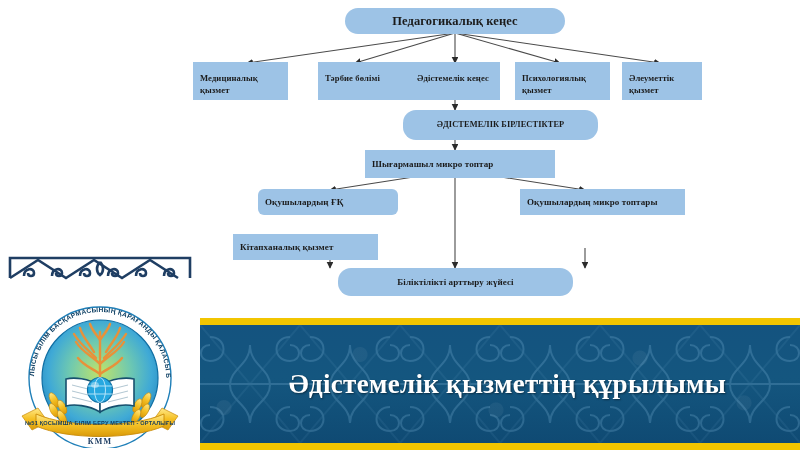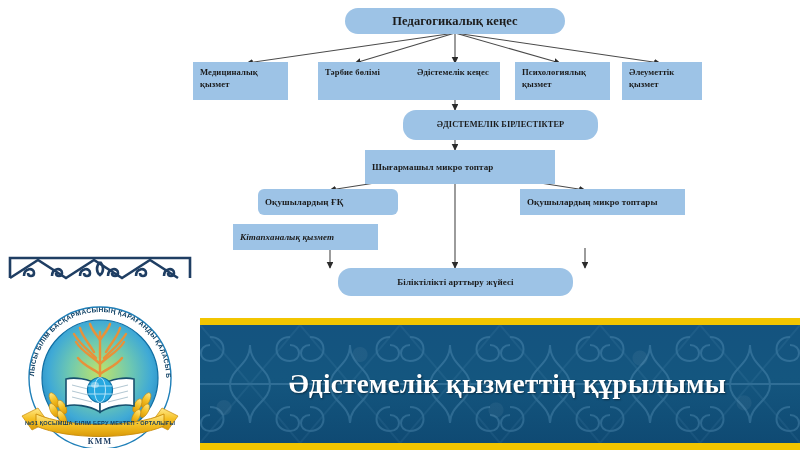--- a/index.html
+++ b/index.html
@@ -22,21 +22,21 @@
     width: 800px; height: 320px;
     pointer-events: none;
   }
   .node {
     position: absolute;
     background: #9dc3e6;
     color: #1b1b1b;
     font-weight: bold;
     display: flex;
     align-items: flex-start;
-    padding: 5px 7px;
+    padding: 11px 7px;
     line-height: 1.35;
     letter-spacing: .1px;
   }
   .node.center { align-items: center; justify-content: center; text-align: center; padding: 4px 6px; border-radius: 13px; }
   .node.vcenter { align-items: center; }
 
   
   #bottom-band {
     position: absolute;
     left: 0; top: 318px;
@@ -142,33 +142,33 @@
   </div>
 
   <div class="node" style="left:515px; top:62px; width:95px; height:38px; font-size:8.6px;">
     <span>Психологиялық қызмет</span>
   </div>
 
   <div class="node center" style="left:365px; top:110px; width:195px; height:30px; font-size:8.4px;margin-left:38px;">
     <span>ӘДІСТЕМЕЛІК БІРЛЕСТІКТЕР</span>
   </div>
 
-  <div class="node vcenter" style="left:365px; top:150px; width:190px; height:34px; font-size:9px;">
+  <div class="node vcenter" style="left:365px; top:150px; width:190px; height:28px; font-size:9px;">
     <span>Шығармашыл микро топтар</span>
   </div>
 
   <div class="node vcenter" style="left:258px; top:189px; width:140px; height:26px; font-size:9px;border-radius:6px;">
     <span>Оқушылардың ҒҚ</span>
   </div>
 
   <div class="node vcenter" style="left:520px; top:189px; width:165px; height:26px; font-size:9px;">
     <span>Оқушылардың микро топтары</span>
   </div>
 
-  <div class="node vcenter" style="left:233px; top:224px; width:145px; height:26px; font-size:9px;font-style:italic;">
+  <div class="node vcenter" style="left:233px; top:234px; width:145px; height:26px; font-size:9px;">
     <span>Кітапханалық қызмет</span>
   </div>
 
 
   <div class="node center" style="left:338px; top:268px; width:235px; height:28px; font-size:9px;">
     <span>Біліктілікті арттыру жүйесі</span>
   </div>
 
   <div id="bottom-band">
     <div id="band-inner">

